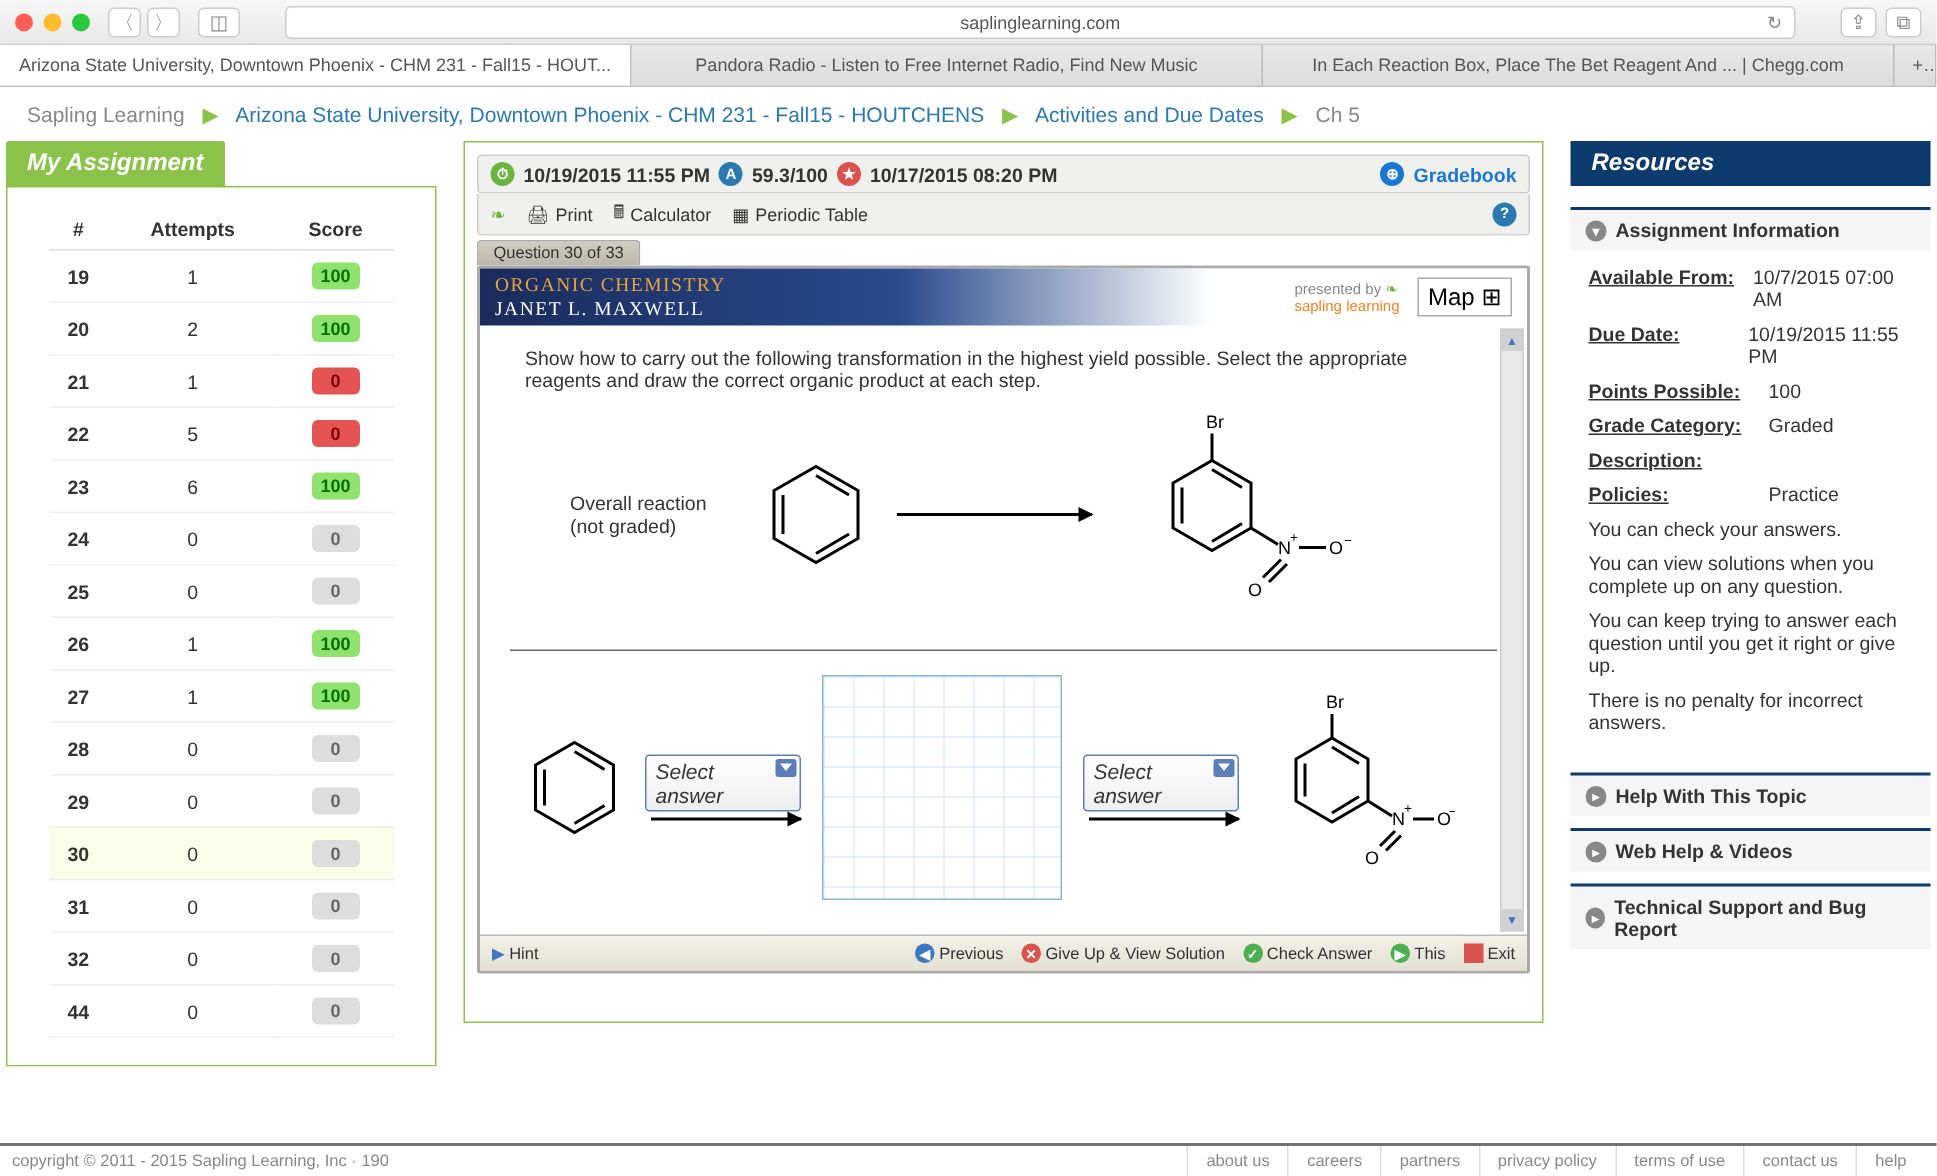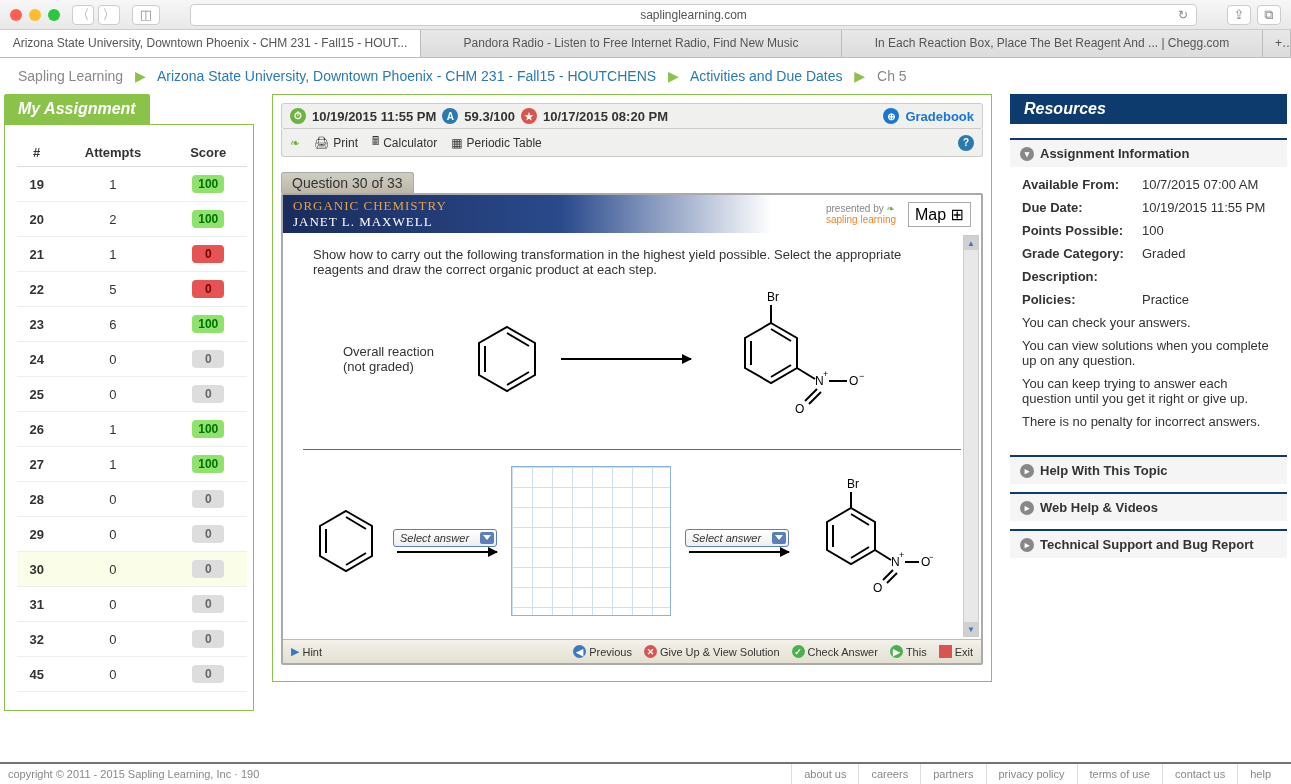--- a/index.html
+++ b/index.html
@@ -22,21 +22,21 @@
   .btab.active{ background:#fff;}
   .btab.plus{flex:0 0 28px;text-align:center;}
 
   
   .crumbs{ padding:10px 18px; font-size:14px; color:#888;}
   .crumbs a{color:#2a7ab0;text-decoration:none;}
   .crumbs .sep{color:#8bc34a;margin:0 8px;}
 
   
   .page { display:flex; padding:0 4px 0 4px; gap:18px; }
-  .left-col{ width:250px; }
+  .left-col{ width:287px; }
   .mid-col{ width:720px; }
   .right-col{ flex:1; }
 
   
   .green-tab{ background:#8bc34a; color:#fff; font-weight:bold; font-style:italic; font-size:16px; padding:6px 14px; display:inline-block; border-radius:2px 2px 0 0;}
   .left-box{ border:1px solid #8bc34a; padding:14px 12px 18px 12px;}
   .atable{ width:230px; margin:0 auto; border-collapse:collapse;}
   .atable th{ font-size:13px; padding:6px 4px; border-bottom:1px solid #ddd;}
   .atable td{ text-align:center; padding:8px 4px; border-bottom:1px solid #eee; font-size:13px;}
   .atable tr.current{ background:#fafde8;border-radius:12px;}
@@ -48,36 +48,36 @@
   
   .mid-box{ border:1px solid #8bc34a; padding:8px; height:588px; position:relative;}
   .infobar{ background:#f0f0ee; border:1px solid #ccc; border-radius:3px; padding:4px 8px; display:flex; align-items:center; gap:6px; font-size:13px;}
   .ib-icon{ width:16px;height:16px;border-radius:50%;display:inline-flex;align-items:center;justify-content:center;color:#fff;font-size:10px;font-weight:bold;}
   .ib-green{background:#6db33f;} .ib-blue{background:#2a7ab0;} .ib-red{background:#d9534f;} .ib-cyan{background:#1976d2;}
   .infobar .spacer{flex:1;}
   .gradebook{color:#1976d2;font-weight:bold;}
   .toolbar2{ background:#f0f0ee;border:1px solid #ccc;border-top:none;border-radius:0 0 3px 3px;padding:3px 8px;display:flex;align-items:center;gap:14px;font-size:12px;}
   .toolbar2 .leaf{color:#6db33f;}
   .tool-item{display:flex;align-items:center;gap:4px;cursor:pointer;}
-  .qtab{ background:linear-gradient(#d0cdc3,#bcb7a8); border:1px solid #aaa;border-bottom:none;display:inline-block;padding:2px 10px;font-size:14px;margin-top:15px;border-radius:3px 3px 0 0;}
+  .qtab{ background:linear-gradient(#d0cdc3,#bcb7a8); border:1px solid #aaa;border-bottom:none;display:inline-block;padding:2px 10px;font-size:11px;margin-top:3px;border-radius:3px 3px 0 0;}
   .qframe{ border:2px solid #aaa;background:#fff;height:472px;position:relative;border-radius:2px;}
   .qbanner{ background:linear-gradient(90deg,#1a2b5c 0%,#2a4a8c 40%,#fff 70%);height:38px;display:flex;align-items:center;padding:0 10px;color:#e8a23c;font-family:Georgia,serif;}
   .qbanner .sub{color:#fff;font-size:13px;letter-spacing:1px;}
   .qbanner .pres{margin-left:auto;font-size:10px;color:#888;font-family:Arial;}
   .qbanner .sap{color:#f58220;}
   .mapbtn{background:#fff;border:1px solid #aaa;padding:2px 6px;font-size:16px;margin-left:12px;cursor:pointer;}
   .qcontent{ padding:10px 30px; font-size:13px; height:395px; overflow:hidden;}
   .instr{margin:4px 0 12px 0;}
   .overall-row{display:flex;align-items:center;gap:18px;margin:10px 0 20px 30px;}
   .overall-label{width:110px;font-size:13px;}
   .arrow-line{height:2px;background:#000;flex:0 0 130px;position:relative;}
   .arrow-line::after{content:"";position:absolute;right:-1px;top:-4px;border-left:10px solid #000;border-top:5px solid transparent;border-bottom:5px solid transparent;}
   hr.divider{border:none;border-top:1px solid #666;margin:14px -10px;}
   .step-row{display:flex;align-items:center;gap:14px;margin-top:16px;}
-  .select-ans{background:linear-gradient(#fff,#eee);border:1px solid #5b7fb8;border-radius:3px;font-size:11px;font-style:italic;padding:2px 18px 2px 6px;position:relative;cursor:pointer;width:104px;}
+  .select-ans{background:linear-gradient(#fff,#eee);border:1px solid #5b7fb8;border-radius:3px;font-size:14px;font-style:italic;padding:2px 18px 2px 6px;position:relative;cursor:pointer;width:104px;}
   .select-ans::after{content:"";position:absolute;right:2px;top:2px;width:14px;height:12px;background:#5b7fb8;border-radius:2px;}
   .select-ans::before{content:"";position:absolute;right:5px;top:5px;border-left:4px solid transparent;border-right:4px solid transparent;border-top:5px solid #fff;z-index:1;}
   .arrow-sm{height:2px;background:#000;flex:0 0 100px;position:relative;align-self:flex-end;margin-bottom:30px;}
   .arrow-sm::after{content:"";position:absolute;right:-1px;top:-4px;border-left:10px solid #000;border-top:5px solid transparent;border-bottom:5px solid transparent;}
   .drawgrid{width:160px;height:150px;border:1px solid #8bb3d9;background-image:linear-gradient(#cde0f0 1px,transparent 1px),linear-gradient(90deg,#cde0f0 1px,transparent 1px);background-size:20px 20px;}
   .qfooter{position:absolute;bottom:0;left:0;right:0;height:24px;background:linear-gradient(#f3f1e9,#e3e0d2);border-top:1px solid #bbb;display:flex;align-items:center;padding:0 8px;font-size:11px;gap:14px;}
   .qfooter .right{margin-left:auto;display:flex;gap:12px;}
   .qf-btn{display:flex;align-items:center;gap:3px;cursor:pointer;}
   .circ{width:13px;height:13px;border-radius:50%;display:inline-flex;align-items:center;justify-content:center;color:#fff;font-size:9px;font-weight:bold;}
   .c-blue{background:#3a78c2;} .c-red{background:#d9534f;} .c-green{background:#4caf50;}
@@ -86,21 +86,21 @@
   .scroll-up,.scroll-dn{height:14px;background:#d0d0d0;display:flex;align-items:center;justify-content:center;font-size:8px;color:#3a78c2;}
   .scroll-dn{position:absolute;bottom:0;left:0;right:0;}
 
   
   .blue-tab{background:#0d3b6e;color:#fff;font-weight:bold;font-style:italic;font-size:16px;padding:6px 14px;}
   .res-box{padding:6px 0 0 0;}
   .res-h{background:#f5f5f5;border-top:2px solid #0d3b6e;padding:6px 10px;font-weight:bold;font-size:13px;display:flex;align-items:center;gap:6px;margin-top:8px;}
   .res-h .chev{width:14px;height:14px;border-radius:50%;background:#888;color:#fff;font-size:9px;display:flex;align-items:center;justify-content:center;}
   .res-body{padding:10px 12px;font-size:13px;}
   .res-row{display:flex;margin-bottom:8px;}
-  .res-row .lab{width:120px;font-weight:bold;}
+  .res-row .lab{width:120px;font-weight:bold;text-decoration:underline;}
   .res-p{margin:8px 0;}
 
   
   .pgfoot{position:fixed;bottom:0;left:0;right:0;height:22px;background:#fff;border-top:2px solid #737373;display:flex;align-items:center;font-size:11px;color:#888;padding:0 8px;}
   .pgfoot .links{margin-left:auto;display:flex;}
   .pgfoot .links span{border-left:1px solid #ddd;padding:4px 12px;}
 
   svg{display:block;}
 </style>
 </head>
@@ -220,21 +220,21 @@
               <td><b>31</b></td>
               <td>0</td>
               <td><span class="score-pill score-gray">0</span></td>
             </tr>
             <tr>
               <td><b>32</b></td>
               <td>0</td>
               <td><span class="score-pill score-gray">0</span></td>
             </tr>
             <tr>
-              <td><b>45</b></td>
+              <td><b>44</b></td>
               <td>0</td>
               <td><span class="score-pill score-gray">0</span></td>
             </tr>
           </tbody>
       </table>
     </div>
   </div>
 
   <div class="mid-col">
     <div class="mid-box">

